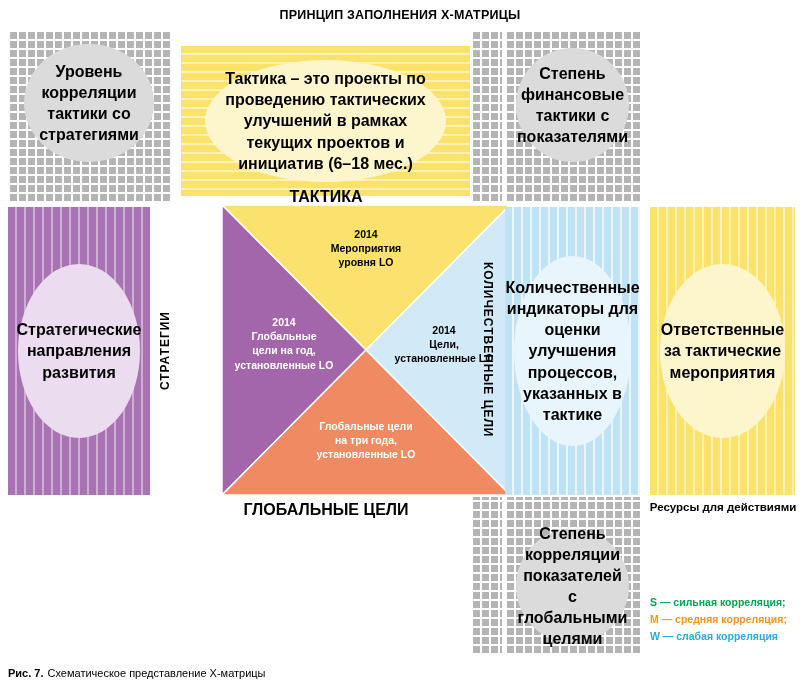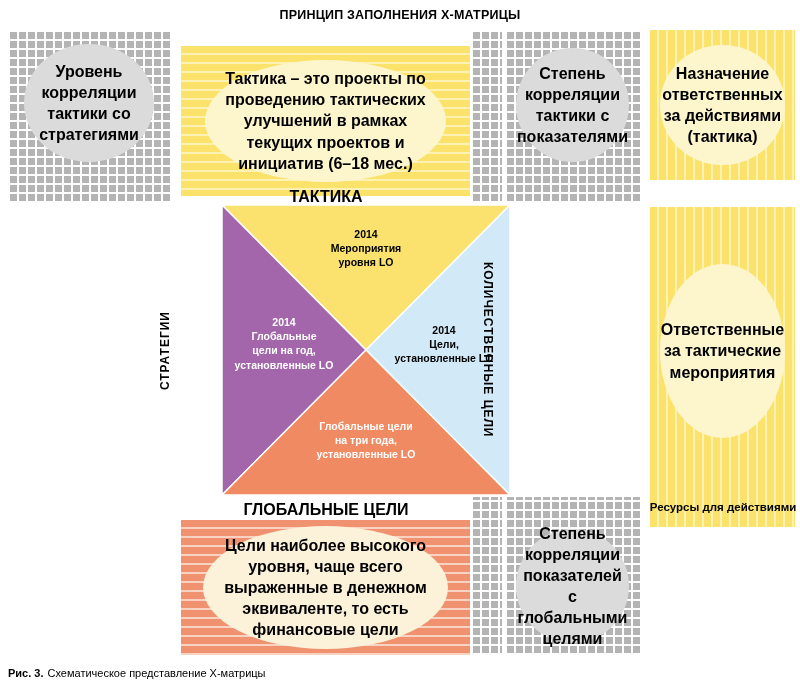--- a/index.html
+++ b/index.html
@@ -44,21 +44,21 @@
   .b-strip-t { left:471px; top:30px; width:31px; height:173px; }
   .b-tmr  { left:505px; top:30px;  width:135px; height:173px; }
   .b-tmr .ellipse  { left:11px; top:18px; width:113px; height:114px; }
   .b-tr   { left:650px; top:30px;  width:145px; height:150px; }
   .b-tr .ellipse   { left:10px; top:15px; width:125px; height:120px; }
 
   .b-ml   { left:8px;   top:207px; width:142px; height:288px; }
   .b-ml .ellipse   { left:10px; top:57px; width:122px; height:174px; }
   .b-mrb  { left:505px; top:207px; width:135px; height:288px; }
   .b-mrb .ellipse  { left:9px;  top:49px; width:117px; height:190px; }
-  .b-mry  { left:650px; top:207px; width:145px; height:320px; }
+  .b-mry  { left:650px; top:207px; width:145px; height:288px; }
   .b-mry .ellipse  { left:10px; top:57px; width:125px; height:174px; }
 
   .b-bl   { left:8px;   top:497px; width:162px; height:158px; }
   .b-bl .ellipse   { left:16px; top:33px; width:130px; height:114px; }
   .b-bc   { left:181px; top:520px; width:289px; height:135px; }
   .b-bc .ellipse   { left:22px; top:6px;  width:245px; height:123px; }
   .b-strip-b { left:471px; top:497px; width:31px; height:158px; }
   .b-bmr  { left:505px; top:497px; width:135px; height:158px; }
   .b-bmr .ellipse  { left:11px; top:32px; width:113px; height:114px; }
 
@@ -102,28 +102,28 @@
   <div class="title">ПРИНЦИП ЗАПОЛНЕНИЯ Х-МАТРИЦЫ</div>
 
   <div class="block checker b-tl">
     <div class="ellipse e-gray">Уровень корреляции тактики со стратегиями</div>
   </div>
   <div class="block stripes-h-yellow b-tc">
     <div class="ellipse e-yellow">Тактика – это проекты по проведению тактических улучшений в рамках текущих проектов и инициатив (6–18 мес.)</div>
   </div>
   <div class="block checker b-strip-t"></div>
   <div class="block checker b-tmr">
-    <div class="ellipse e-gray">Степень корреляции тактики с показателями</div>
-  </div>
-  <div class="block stripes-v-yellow b-tr">
-    <div class="ellipse e-yellow">Назначение ответственных за действиями (тактика)</div>
+    <div class="ellipse e-gray">Степень финансовые тактики с показателями</div>
   </div>
 
   <div class="hlabel lbl-taktika">ТАКТИКА</div>
 
+  <div class="block stripes-v-purple b-ml">
+    <div class="ellipse e-purple">Стратегические направления развития</div>
+  </div>
 
   <div class="vlabel up vlbl-strategii">
     <span>СТРАТЕГИИ</span>
   </div>
 
   <div class="matrix">
     <svg viewBox="0 0 288 290" preserveAspectRatio="none">
       <polygon points="0,0 288,0 144,145" stroke="#ffffff" stroke-width="1.5" fill="#fbe26e"></polygon>
       <polygon points="0,0 144,145 0,290" stroke="#ffffff" stroke-width="1.5" fill="#a366ab"></polygon>
       <polygon points="288,0 288,290 144,145" stroke="#ffffff" stroke-width="1.5" fill="#d2eaf8"></polygon>
@@ -141,33 +141,38 @@
 установленные LO</div>
     <div class="tri-text tt-bottom">Глобальные цели
 на три года,
 установленные LO</div>
   </div>
 
   <div class="vlabel vlbl-kolich">
     <span>КОЛИЧЕСТВЕННЫЕ ЦЕЛИ</span>
   </div>
 
+  <div class="block stripes-v-blue b-mrb">
+    <div class="ellipse e-blue">Количественные индикаторы для оценки улучшения процессов, указанных в тактике</div>
+  </div>
   <div class="block stripes-v-yellow b-mry">
     <div class="ellipse e-yellow">Ответственные за тактические мероприятия</div>
   </div>
 
   <div class="hlabel lbl-global">ГЛОБАЛЬНЫЕ ЦЕЛИ</div>
   <div class="hlabel lbl-resources">Ресурсы для действиями</div>
 
-  <div class="block stripes-h-orange b-bc">
-    <div class="ellipse e-cream">Цели наиболее высокого уровня, чаще всего выраженные в денежном эквиваленте, то есть финансовые цели</div>
-  </div>
   <div class="block checker b-strip-b"></div>
   <div class="block checker b-bmr">
     <div class="ellipse e-gray">Степень корреляции показателей с глобальными целями</div>
   </div>
 
+  <div class="legend">
+    <div class="legend-line" style="color: rgb(0, 166, 81);">S — сильная корреляция;</div>
+    <div class="legend-line" style="color: rgb(247, 148, 30);">M — средняя корреляция;</div>
+    <div class="legend-line" style="color: rgb(41, 171, 226);">W — слабая корреляция</div>
+  </div>
 
   <div class="caption">
-    <span class="bold">Рис. 3.</span><span>Схематическое представление Х-матрицы</span>
+    <span class="bold">Рис. 7.</span><span>Схематическое представление Х-матрицы</span>
   </div>
 
 </div>
 
 </body></html>

